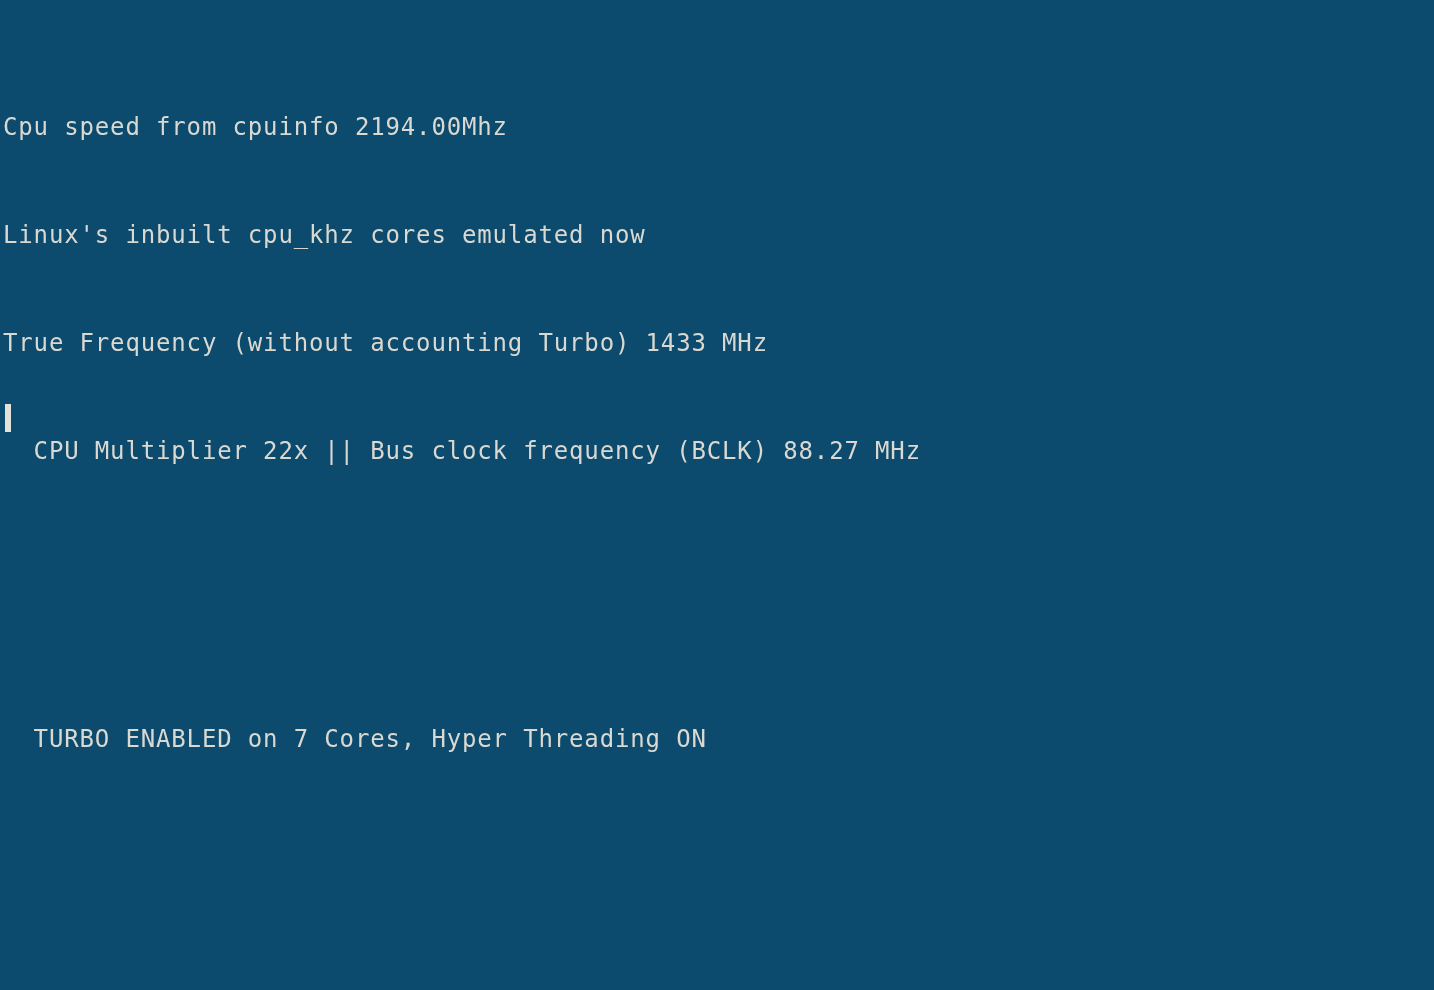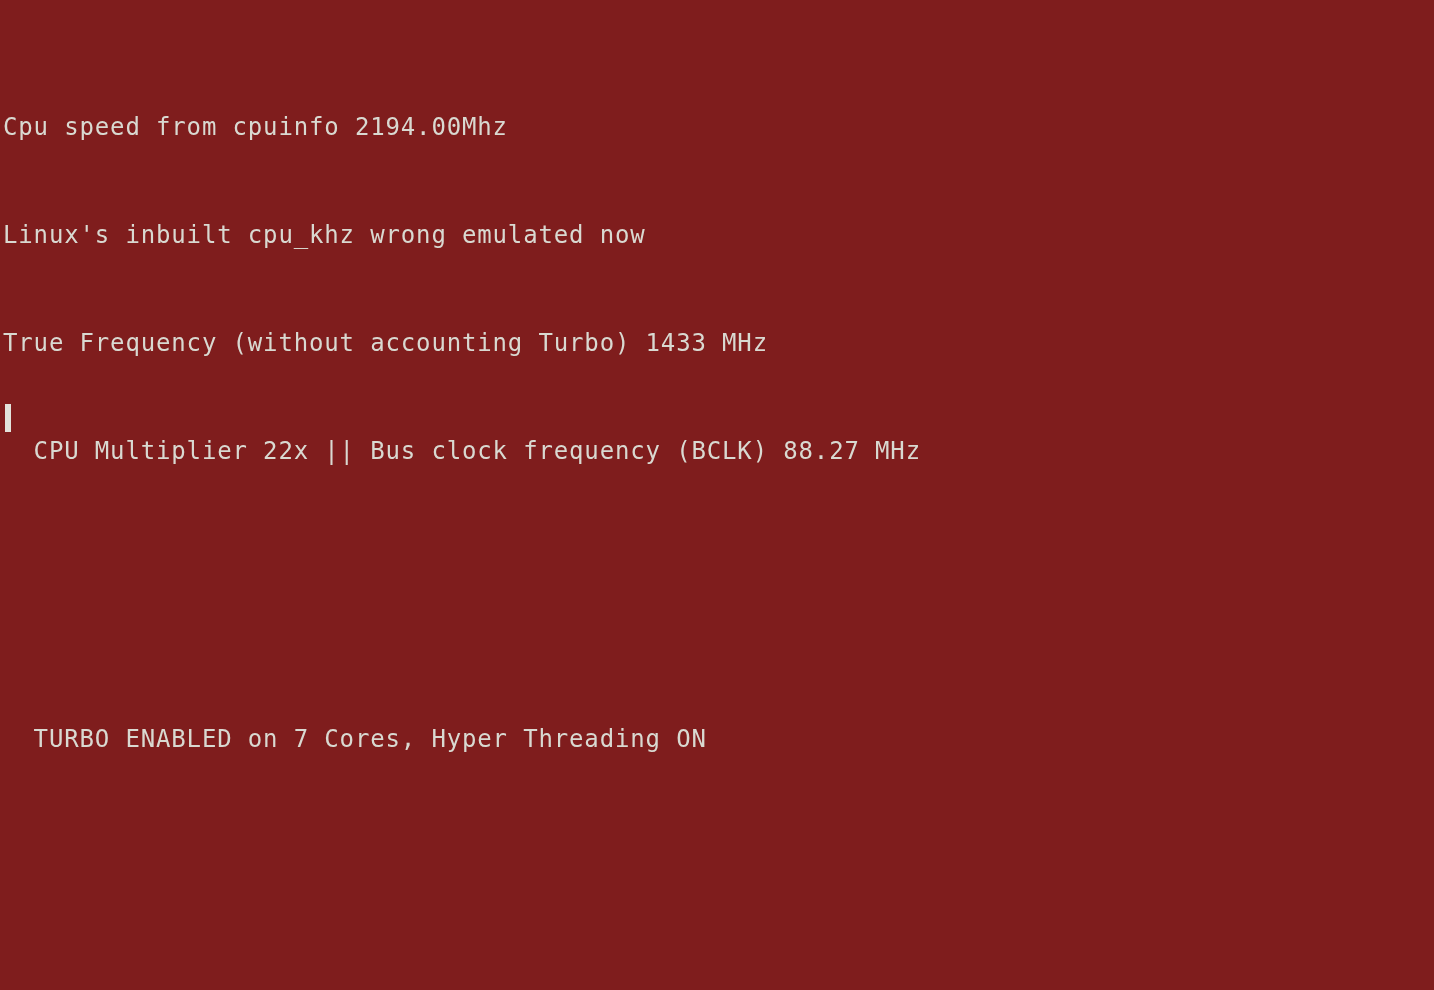--- a/index.html
+++ b/index.html
@@ -10,21 +10,21 @@
   body {
     width: 1434px;
     height: 990px;
     background: #2b2b26;
     overflow: hidden;
   }
   #terminal {
     position: relative;
     width: 1434px;
     height: 990px;
-    background: #7f1d1d;
+    background: #0c4a6e;
     color: #d9d9d1;
     font-family: "DejaVu Sans Mono", "Liberation Mono", monospace;
     font-size: 24px;
     line-height: 36px;
     letter-spacing: 0.85px;
     white-space: pre;
     padding: 0;
     box-sizing: border-box;
   }
   .screen {
@@ -50,21 +50,21 @@
     background: #e3e3dc;
   }
 </style>
 </head>
 <body>
 
 <div id="terminal">
   <div class="screen">
 
     <div class="line">Cpu speed from cpuinfo 2194.00Mhz</div>
-    <div class="line">Linux's inbuilt cpu_khz wrong emulated now</div>
+    <div class="line">Linux's inbuilt cpu_khz cores emulated now</div>
     <div class="line">True Frequency (without accounting Turbo) 1433 MHz</div>
     <div class="line">  CPU Multiplier 22x || Bus clock frequency (BCLK) 88.27 MHz</div>
 
     <div class="line blank"> </div>
 
     <div class="line">  TURBO ENABLED on 7 Cores, Hyper Threading ON</div>
     
     
     
 

